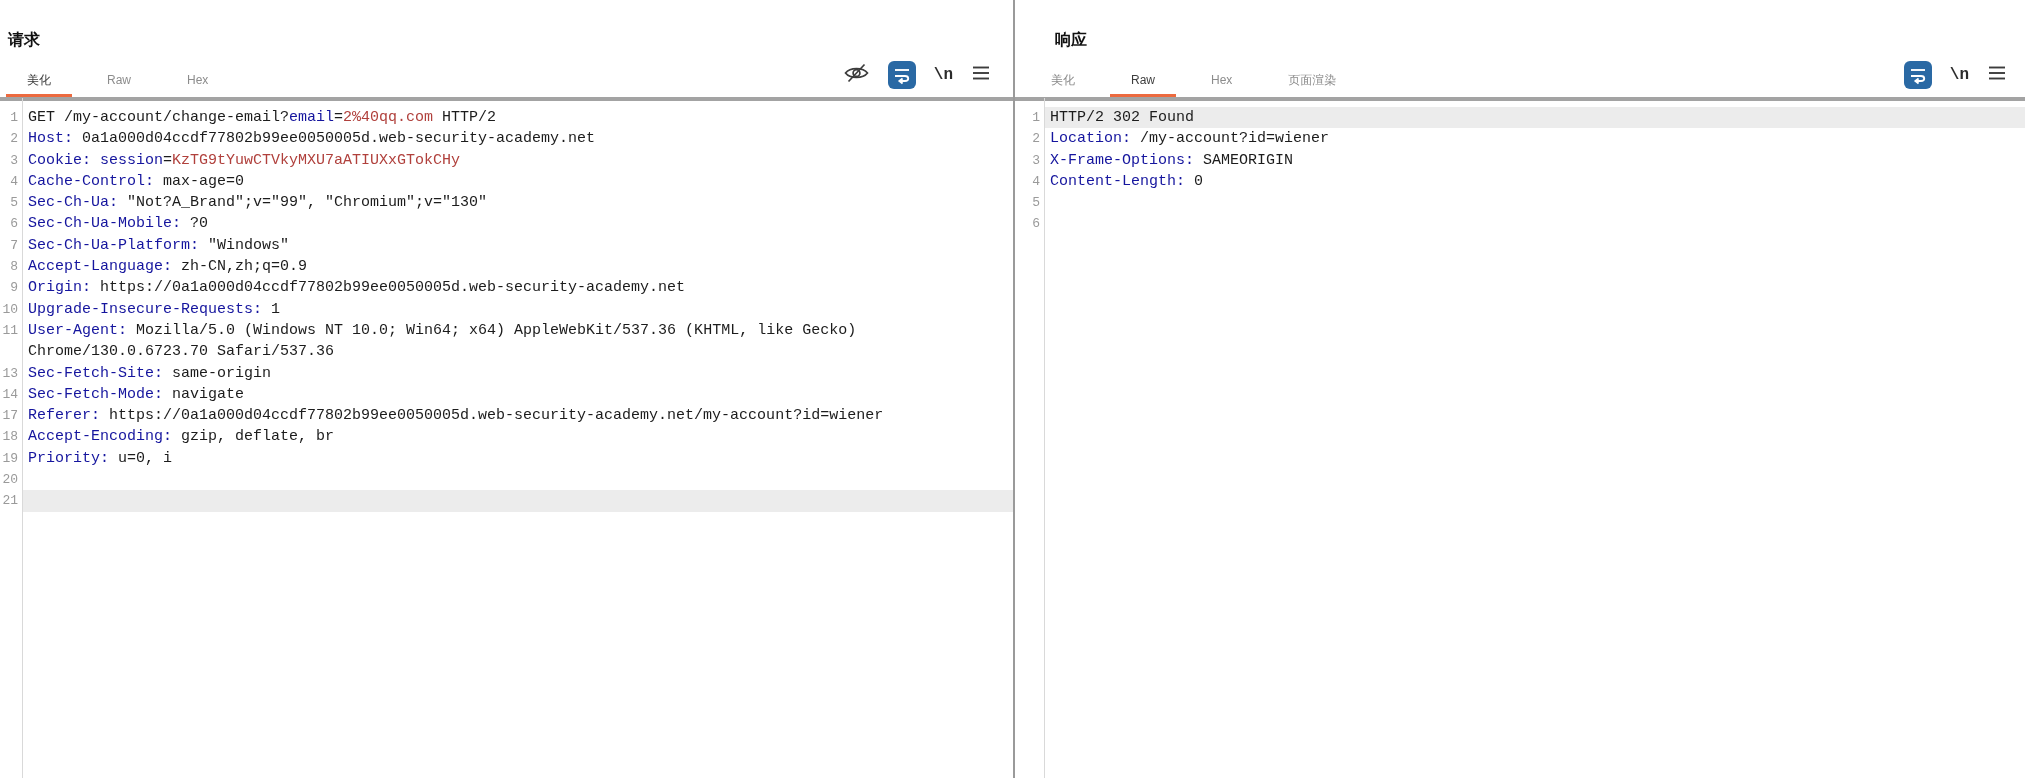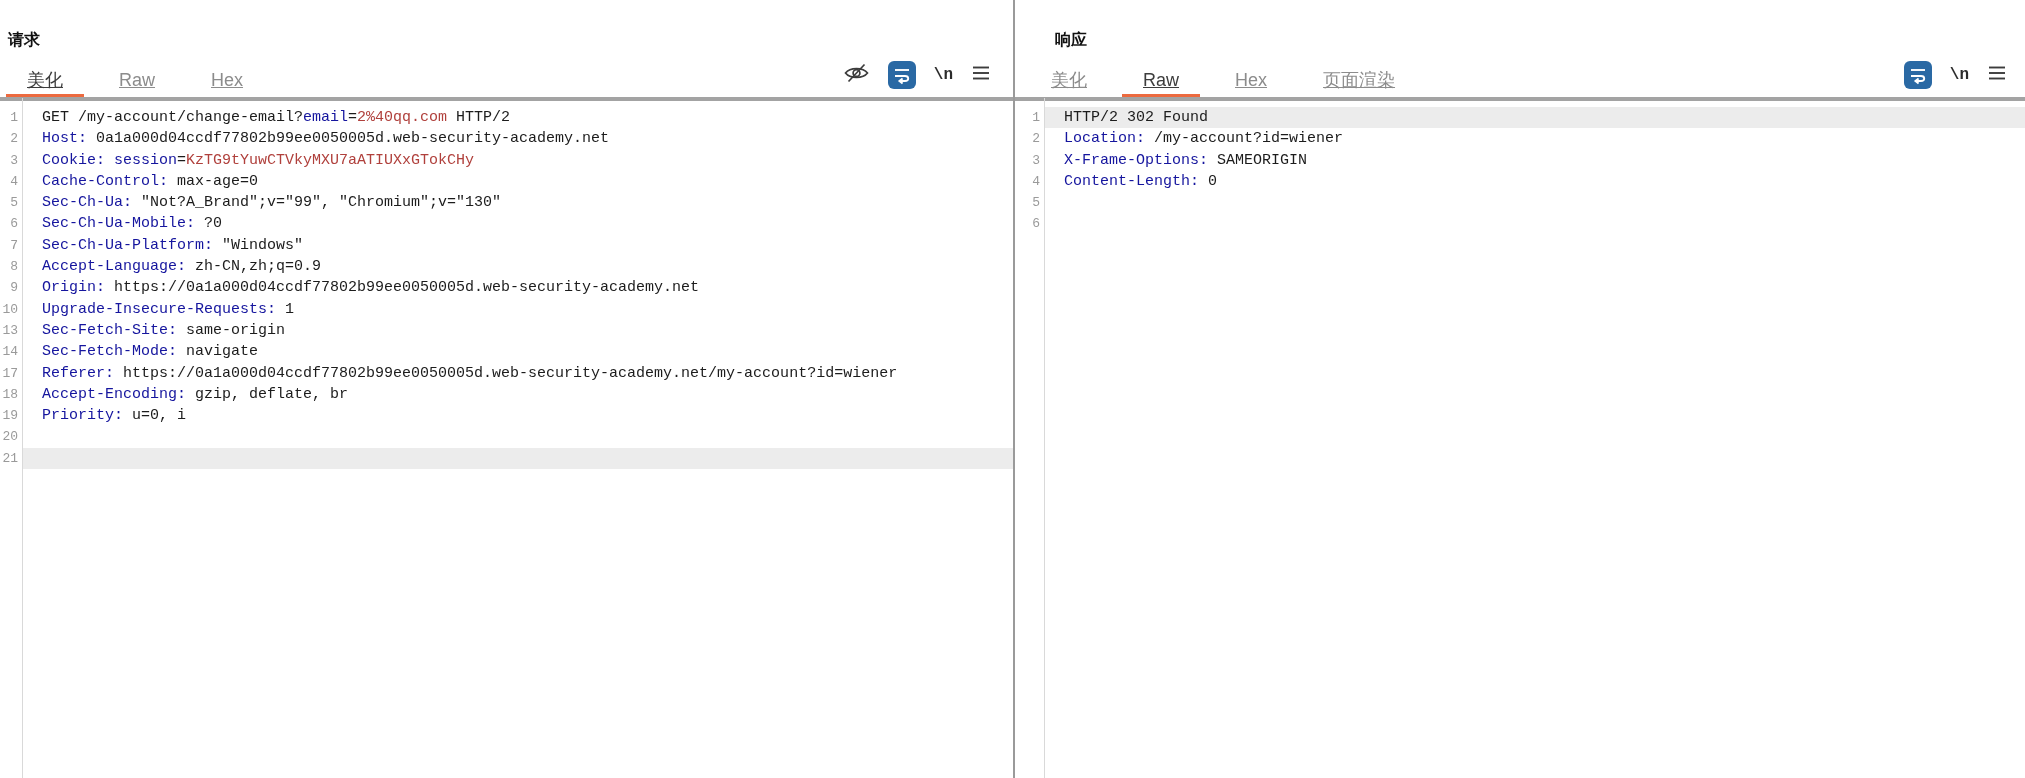--- a/index.html
+++ b/index.html
@@ -13,43 +13,43 @@
   .panel.left{left:0;width:1013px;}
   .panel.right{left:1015px;width:1010px;}
   .panel-header{position:relative;height:97px;border-bottom:4px solid #a3a3a3;}
   .panel-title{position:absolute;top:30px;font-size:16px;font-weight:bold;color:#111;}
   .panel.left .panel-title{left:8px;}
   .panel.right .panel-title{left:4px;margin-left:36px;}
 
   .tabbar{position:absolute;bottom:0;display:flex;gap:14px;}
   .panel.left .tabbar{left:6px;}
   .panel.right .tabbar{left:15px;}
-  .tab{padding:0 21px;height:32px;line-height:30px;font-size:18px;color:#8c8c8c;
-       border-bottom:3px solid transparent;box-sizing:border-box;cursor:default;text-decoration:underline;}
+  .tab{padding:0 21px;height:32px;line-height:30px;font-size:12px;color:#8c8c8c;
+       border-bottom:3px solid transparent;box-sizing:border-box;cursor:default;}
   .tab.sel{color:#3d3d3d;border-bottom-color:#ec6a3f;}
 
   .hdr-icons{position:absolute;bottom:8px;display:flex;align-items:center;gap:18px;}
   .panel.left .hdr-icons{right:22px;}
   .panel.right .hdr-icons{right:18px;}
   .wrapbg{background:#2a69a4;border-radius:6px;width:28px;height:28px;display:flex;
           align-items:center;justify-content:center;}
   .nl-glyph{font-family:"Liberation Mono",monospace;font-weight:bold;font-size:16px;color:#2b2b2b;}
 
   
   .editor{position:absolute;top:98px;left:0;right:0;bottom:0;padding-top:9px;
           font-family:"Liberation Mono",monospace;font-size:15px;line-height:21.3px;}
   .gutterline{position:absolute;top:0;bottom:0;width:1px;background:#d9d9d9;}
   .panel.left .gutterline{left:22px;}
   .panel.right .gutterline{left:29px;}
   .line{display:flex;}
   .num{flex:none;text-align:right;color:#9a9a9a;font-size:13px;line-height:21.3px;
        box-sizing:border-box;padding-right:4px;}
   .panel.left .num{width:22px;}
   .panel.right .num{width:29px;}
-  .txt{flex:1;padding-left:20px;min-height:21.3px;}
+  .txt{flex:1;padding-left:6px;min-height:21.3px;}
   .txtin{display:block;width:958px;white-space:pre-wrap;overflow-wrap:break-word;}
   .line.hl .txt{background:#ececec;}
   .c-p{color:#1c1c1c;}
   .c-h{color:#15159e;}
   .c-v{color:#b0403c;}
 
   
   .view-controls{position:absolute;top:9px;right:13px;display:flex;gap:1px;height:25px;}
   .vc-btn{width:31px;height:25px;background:#d9d9d9;display:flex;align-items:center;
           justify-content:center;border:none;padding:0;}
@@ -173,20 +173,26 @@
             <span class="txtin"><span class="c-h">Origin:</span><span class="c-p"> https://0a1a000d04ccdf77802b99ee0050005d.web-security-academy.net</span></span>
           </span>
         </div>
         <div class="line">
           <span class="num">10</span>
           <span class="txt">
             <span class="txtin"><span class="c-h">Upgrade-Insecure-Requests:</span><span class="c-p"> 1</span></span>
           </span>
         </div>
         <div class="line">
+          <span class="num">11</span>
+          <span class="txt">
+            <span class="txtin"><span class="c-h">User-Agent:</span><span class="c-p"> Mozilla/5.0 (Windows NT 10.0; Win64; x64) AppleWebKit/537.36 (KHTML, like Gecko) Chrome/130.0.6723.70 Safari/537.36</span></span>
+          </span>
+        </div>
+        <div class="line">
           <span class="num">13</span>
           <span class="txt">
             <span class="txtin"><span class="c-h">Sec-Fetch-Site:</span><span class="c-p"> same-origin</span></span>
           </span>
         </div>
         <div class="line">
           <span class="num">14</span>
           <span class="txt">
             <span class="txtin"><span class="c-h">Sec-Fetch-Mode:</span><span class="c-p"> navigate</span></span>
           </span>

